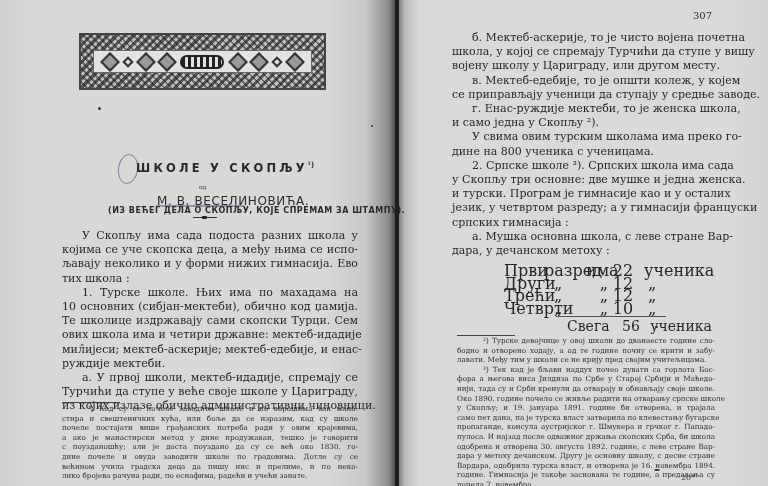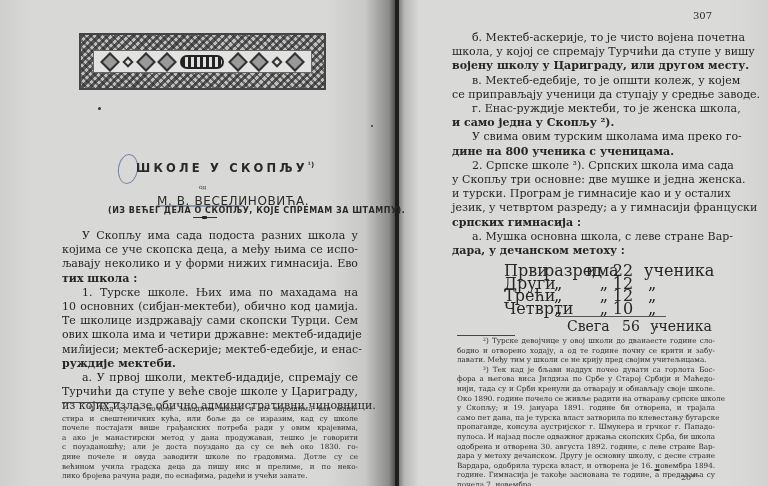--- a/index.html
+++ b/index.html
@@ -37,21 +37,21 @@
   .author { position: absolute; left: 157px; top: 194px; font-family: "DejaVu Sans", sans-serif;
     font-size: 12px; letter-spacing: 0.6px; color: #2a2a2a; }
   .author-underline { position: absolute; left: 156px; top: 205px; width: 88px; height: 2px; background: #8c96a8; border-radius: 1px; }
   .subtitle { position: absolute; left: 79px; top: 206px; font-family: "DejaVu Sans", sans-serif; font-weight: bold;
     font-size: 8px; letter-spacing: 0.5px; color: #2a2a2a; white-space: nowrap; padding-left: 29px; }
   .dash { position: absolute; left: 193px; top: 217px; width: 24px; height: 1px; background: #333; }
   .dash::after { content: ""; position: absolute; left: 9px; top: -1px; width: 5px; height: 3px; background: #222; border-radius: 1px; }
 
   .text-block { position: absolute; font-size: 11px; line-height: 14.2px; color: #262626; text-align: justify; }
   .text-block p { text-align: justify; text-align-last: justify; white-space: nowrap; }
-  .text-block p.last { text-align-last: left; font-weight: bold; }
+  .text-block p.last { text-align-last: left; }
   .text-block p.indent { padding-left: 20px; }
   .lp-body { left: 62px; top: 229px; width: 296px; }
 
   .fn-rule { position: absolute; height: 1px; background: #444; width: 58px; }
   .footnotes { position: absolute; font-size: 7.2px; line-height: 9.6px; color: #2c2c2c; }
   .footnotes p { text-align: justify; text-align-last: justify; white-space: nowrap; }
   .footnotes p.last { text-align-last: left; }
   .footnotes p.indent { padding-left: 26px; }
   .lp-fn { left: 62px; top: 404px; width: 296px; }
 
@@ -118,21 +118,21 @@
   <p class="indent">а. У првој школи, мектеб-идадије, спремају се</p>
   <p>Турчићи да ступе у веће своје школе у Цариграду,</p>
   <p>из којих излазе обично административни чиновници.</p>
 </div>
 
 <div class="fn-rule" style="left:62px; top:402px;"></div>
 <div class="footnotes lp-fn">
   <p class="indent">¹) Кад су се почеле заводити школе и по варошима ван мана-</p>
   <p>стира и свештеничких кућа, или боље да се изразим, кад су школе</p>
   <p>почеле постајати више грађанских потреба ради у овим крајевима,</p>
-  <p>а ако је манастирски метод у дана продужаван, тешко је говорити</p>
+  <p>а ако је манастирски метод у дине продужаван, тешко је говорити</p>
   <p>с поузданошћу; али је доста поуздано да су се већ око 1830. го-</p>
   <p>дине почеле и овуда заводити школе по градовима. Дотле су се</p>
   <p>већином учила градска деца да пишу инс и прелиме, и по неко-</p>
   <p class="last">лико бројева рачуна ради, по еснафима, радећи и учећи занате.</p>
 </div>
 
 <div class="page-num">307</div>
 
 <div class="text-block rp-body">
   <p class="indent">б. Мектеб-аскерије, то је чисто војена почетна</p>

